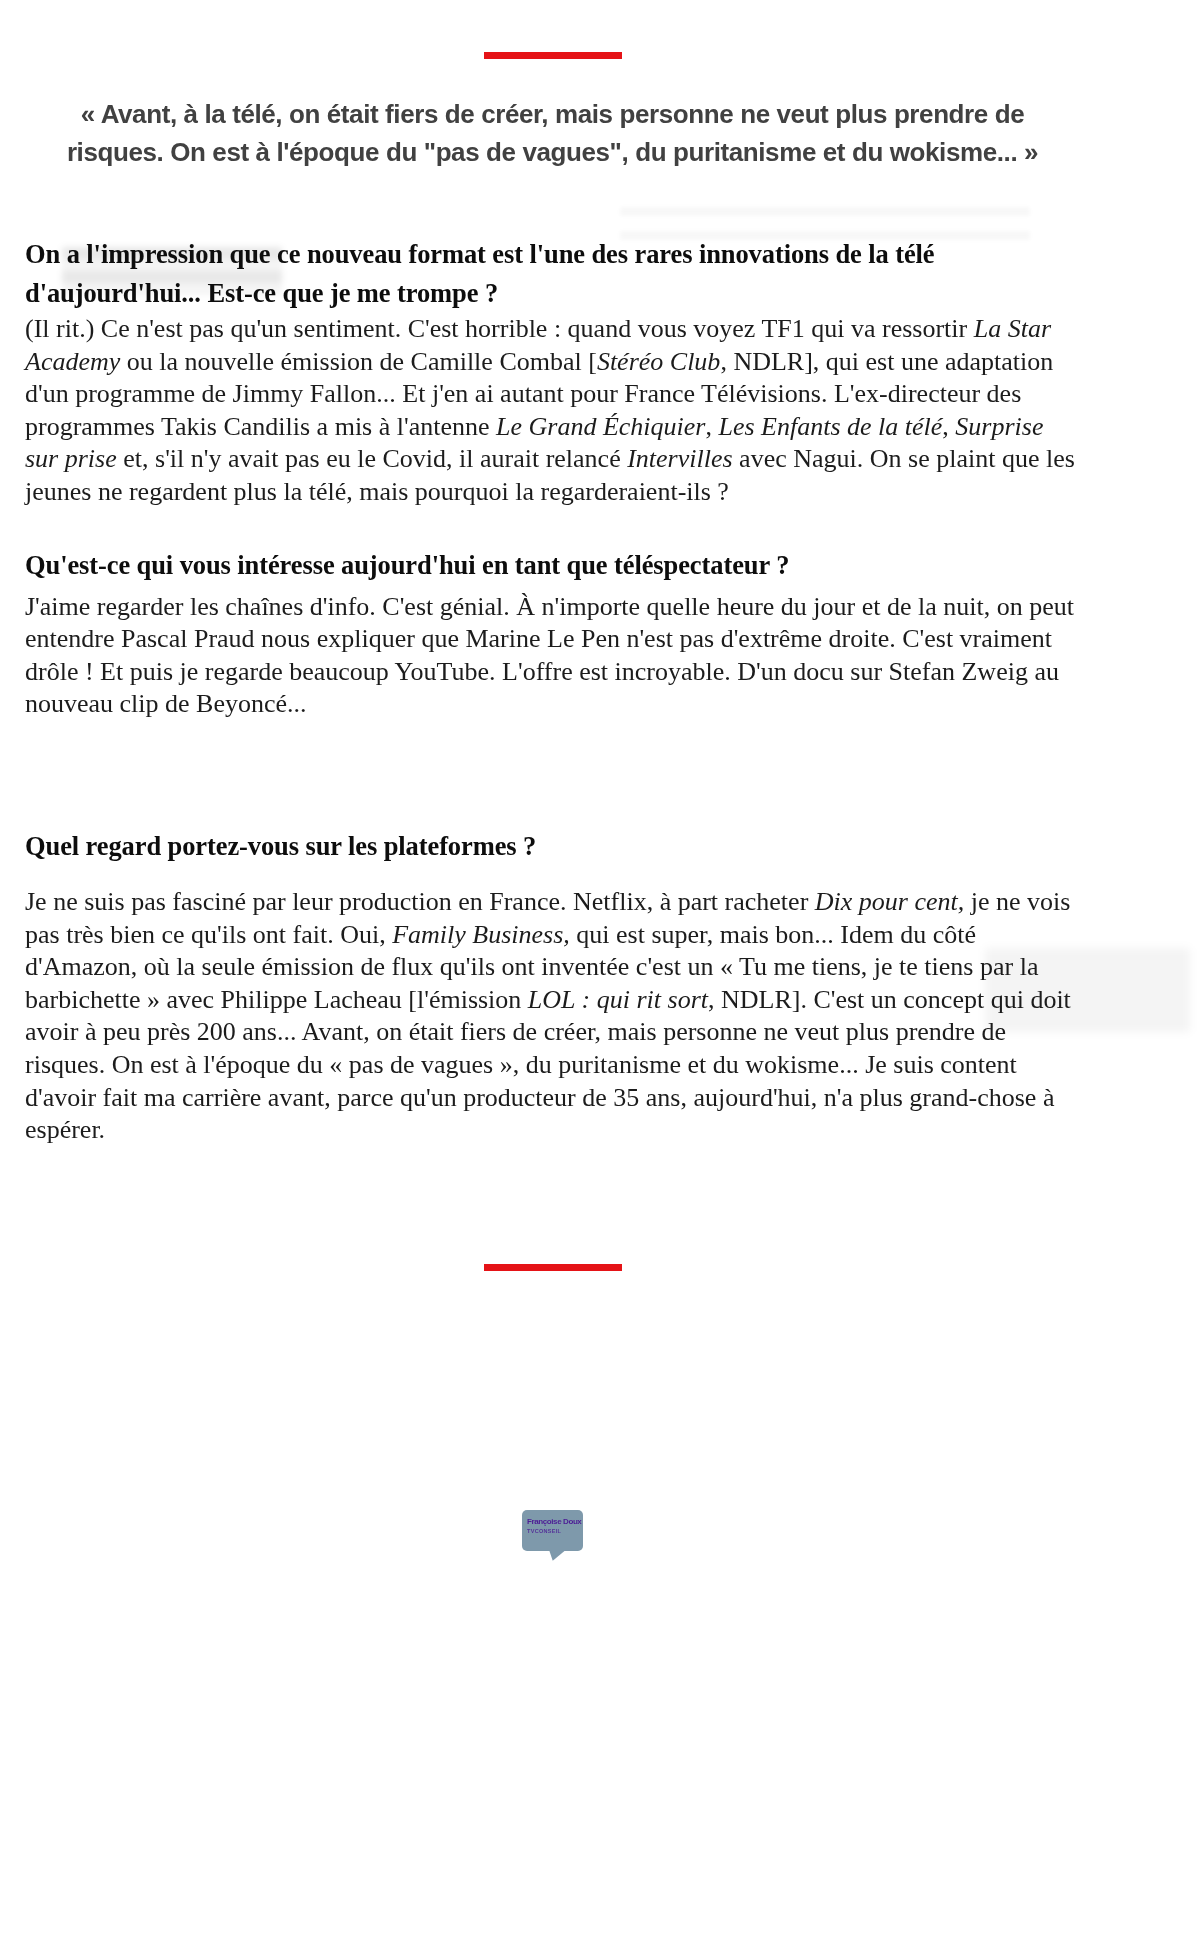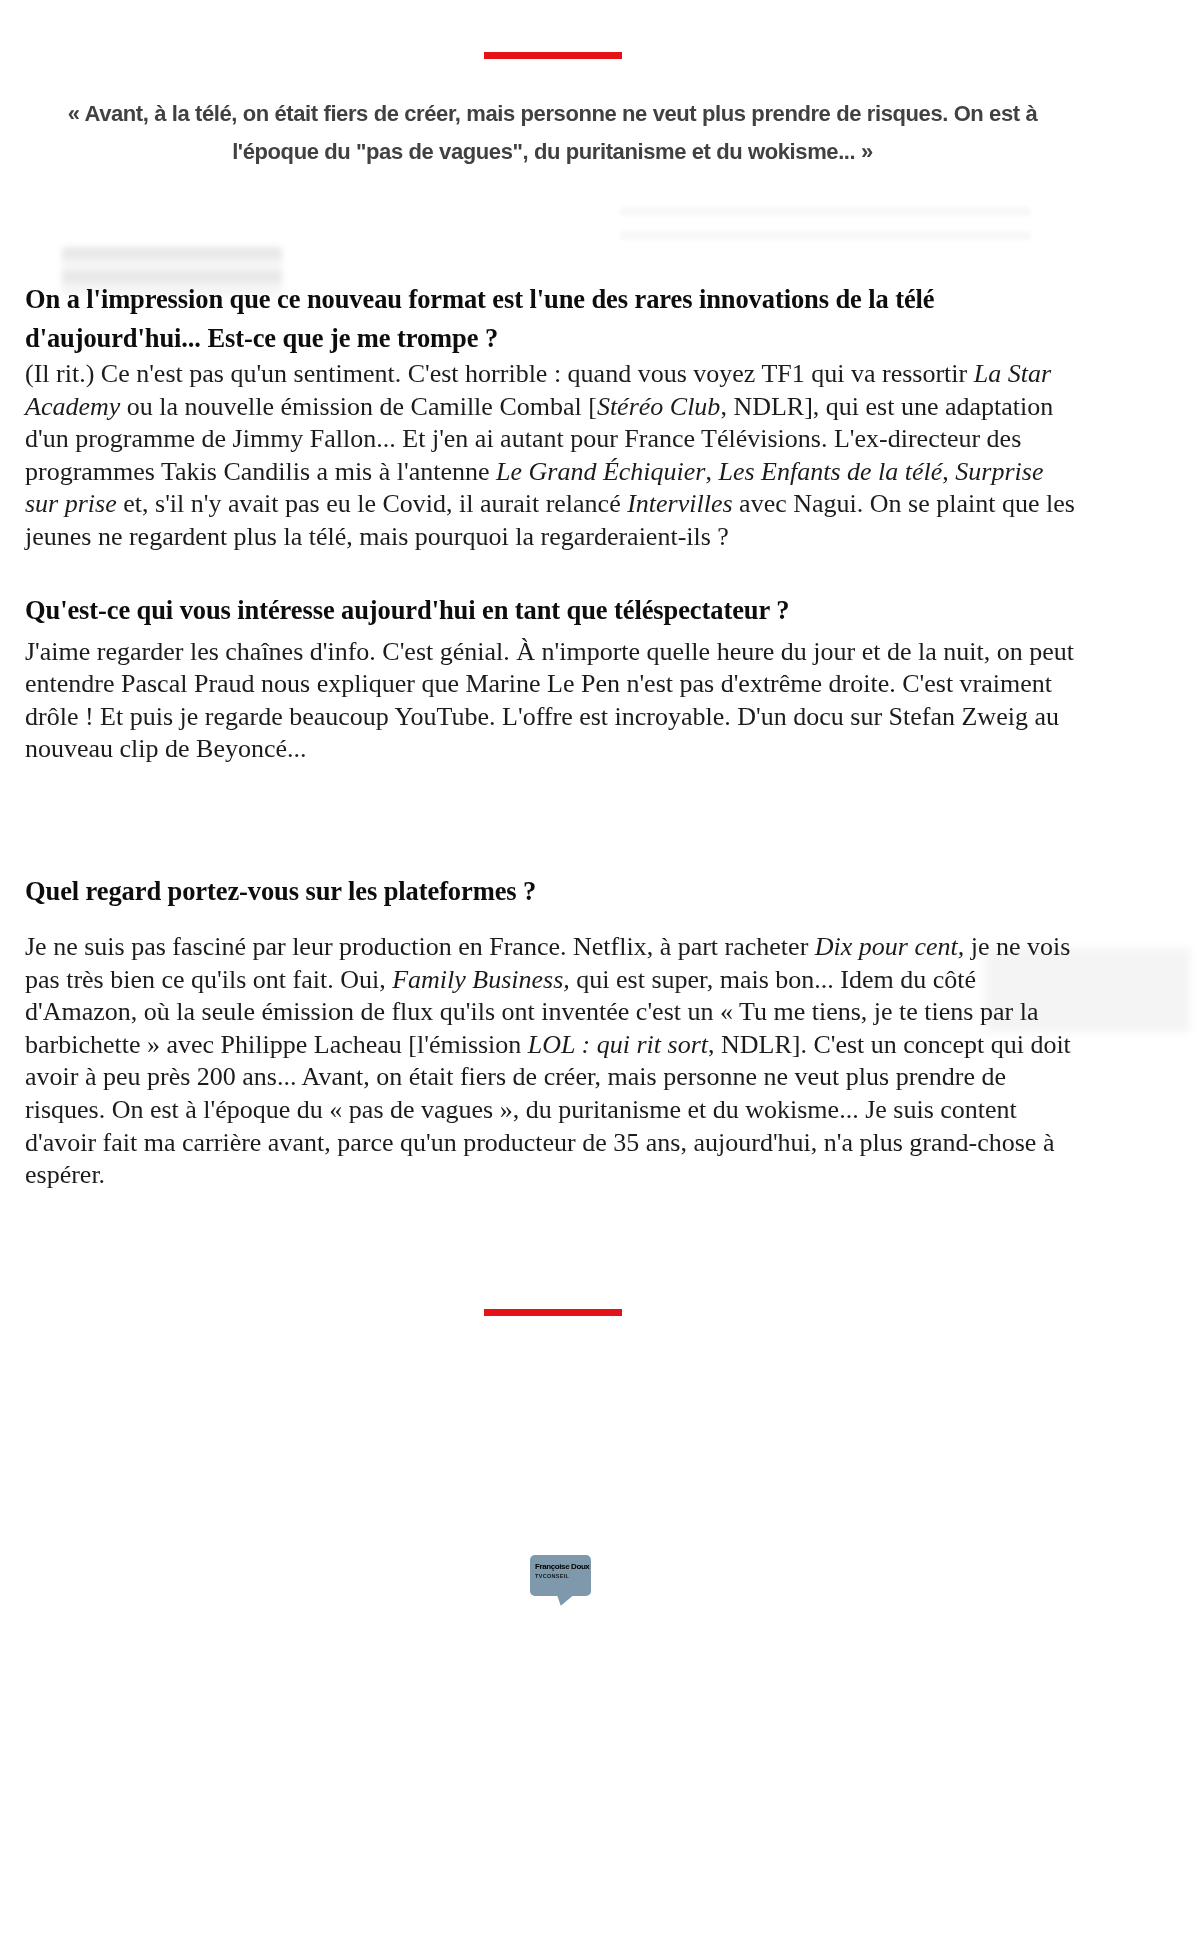--- a/index.html
+++ b/index.html
@@ -23,39 +23,39 @@
     height:7px;
     background:var(--red,#e51317);
     margin:0 auto;
   }
   .divider-top { margin-top:52px; }
   .divider-bottom { margin-top:117px; }
   
   .pullquote {
     font-family:"Liberation Sans", sans-serif;
     font-weight:600;
-    font-size:22px;
+    font-size:26px;
     line-height:38px;
     letter-spacing:-0.4px;
     color:var(--quote,#414141);
     text-align:center;
     max-width:1010px;
     margin:36px auto 0 auto;
   }
   .pullquote-bottom { margin-top:46px; }
   
   .question {
     font-family:"Liberation Serif", serif;
     font-weight:700;
     font-size:26.5px;
     line-height:39px;
     color:#0d0d0d;
     letter-spacing:-0.1px;
   }
-  .q1 { margin-top:109px; }
+  .q1 { margin-top:64px; }
   .q2 { margin-top:37px; }
   .q3 { margin-top:106px; }
   
   .answer {
     font-family:"Liberation Serif", serif;
     font-weight:400;
     font-size:26px;
     line-height:32.6px;
     color:var(--body,#1c1c1c);
     hyphens:auto;
@@ -94,22 +94,21 @@
     margin:239px auto 0 auto;
   }
   .logo-bubble {
     position:relative;
     width:61px;
     height:41px;
     background:var(--logo,#7e99ab);
     border-radius:5px;
     padding:7px 0 0 5px;
     font-family:"Liberation Sans", sans-serif;
-    color:#000000;
-    margin-left:8px;
+    color:#4c1d95;
   }
   .logo-name {
     display:block;
     font-size:8px;
     font-weight:700;
     letter-spacing:-0.4px;
     white-space:nowrap;
     line-height:10px;
   }
   .logo-brand {

